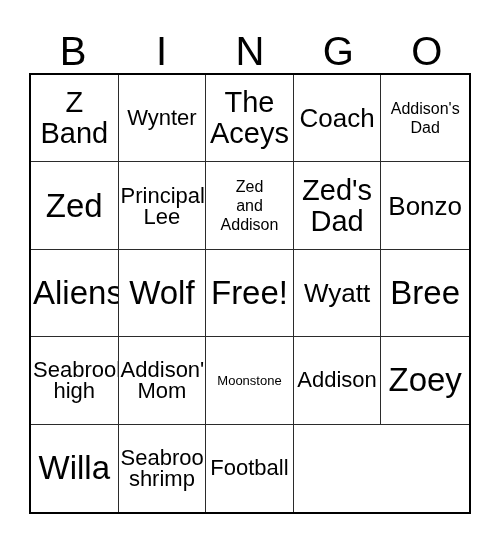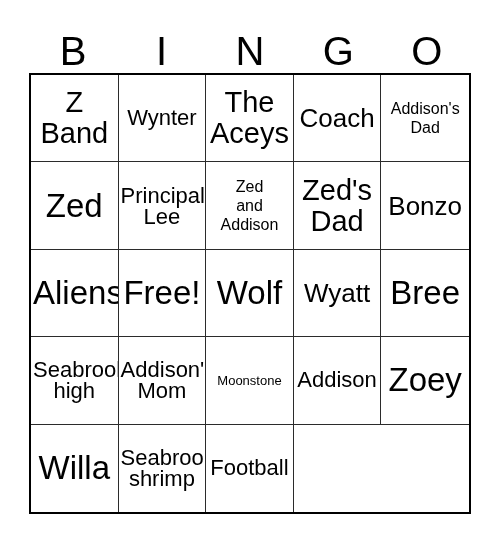--- a/index.html
+++ b/index.html
@@ -137,24 +137,24 @@
 Dad</span>
       </div>
     <div class="bingo-cell sz-lg">
         <span class="cell-text">Bonzo</span>
       </div>
 
     <div class="bingo-cell sz-xxl">
         <span class="cell-text">Aliens</span>
       </div>
     <div class="bingo-cell sz-xxl">
-        <span class="cell-text">Free!</span>
+        <span class="cell-text">Wolf</span>
       </div>
     <div class="bingo-cell sz-xxl">
-        <span class="cell-text">Wolf</span>
+        <span class="cell-text">Free!</span>
       </div>
     <div class="bingo-cell sz-lg">
         <span class="cell-text">Wyatt</span>
       </div>
     <div class="bingo-cell sz-xxl">
         <span class="cell-text">Bree</span>
       </div>
 
     <div class="bingo-cell sz-sm">
         <span class="cell-text">Seabrook

